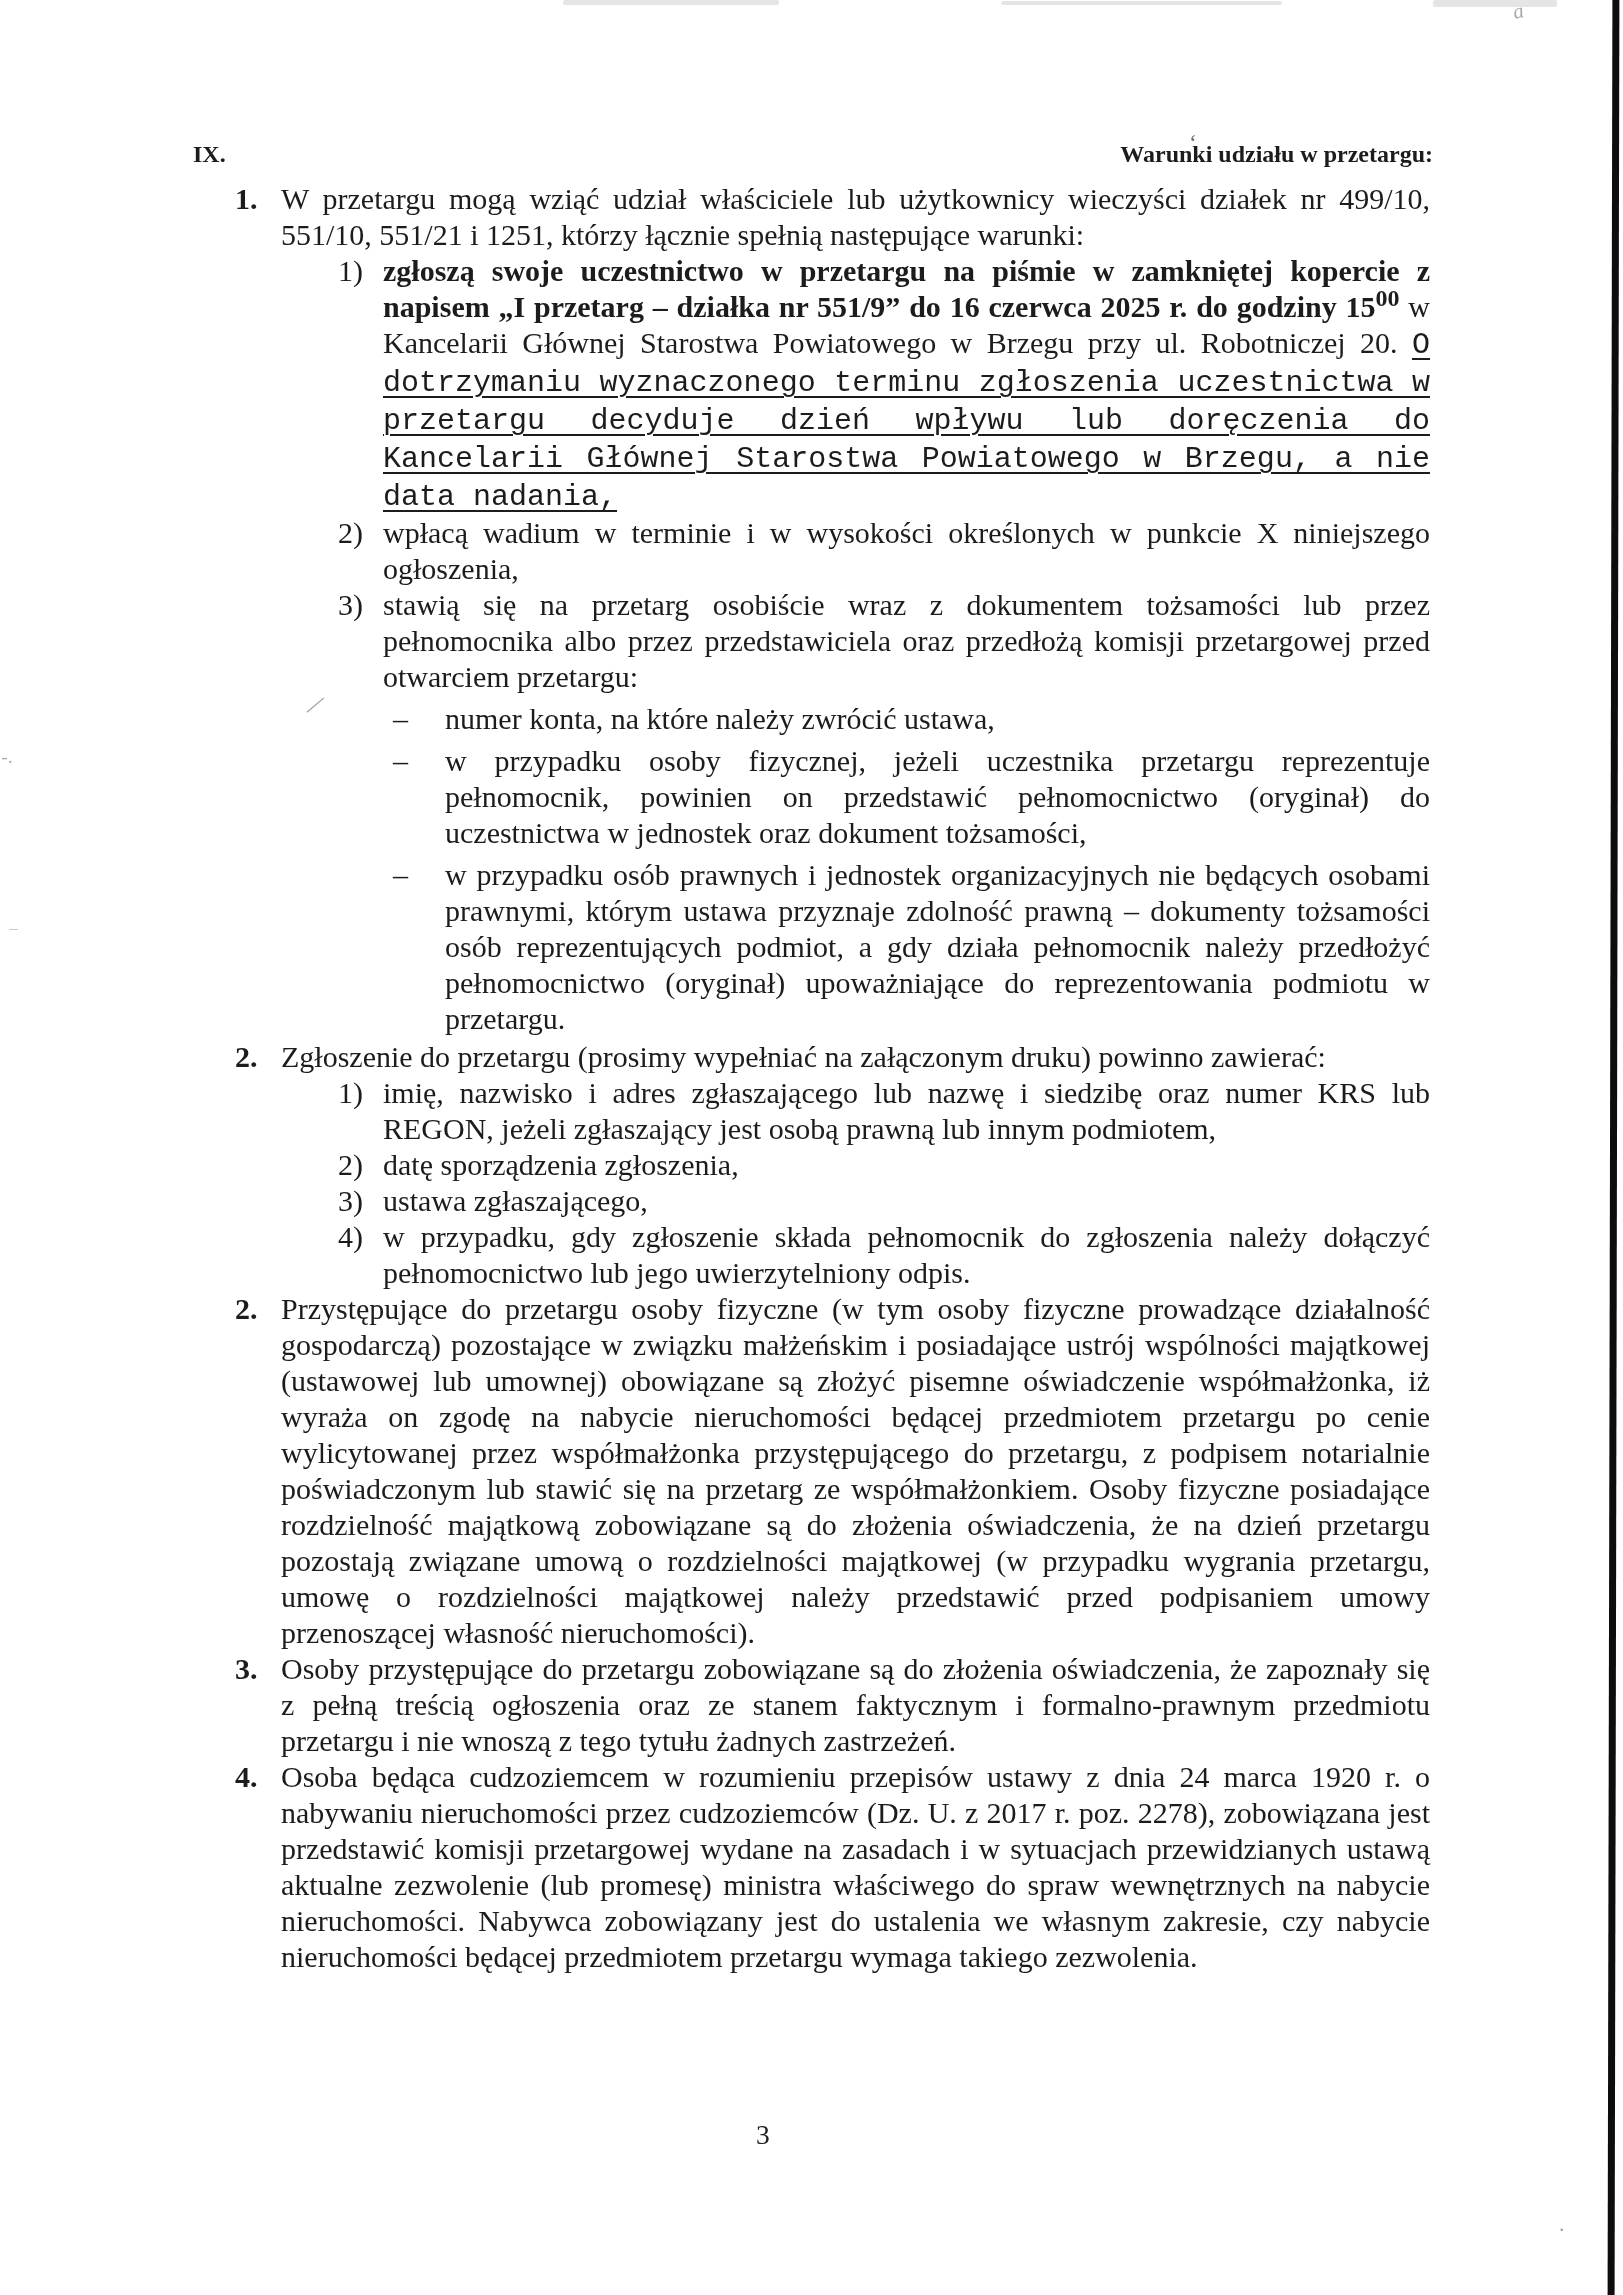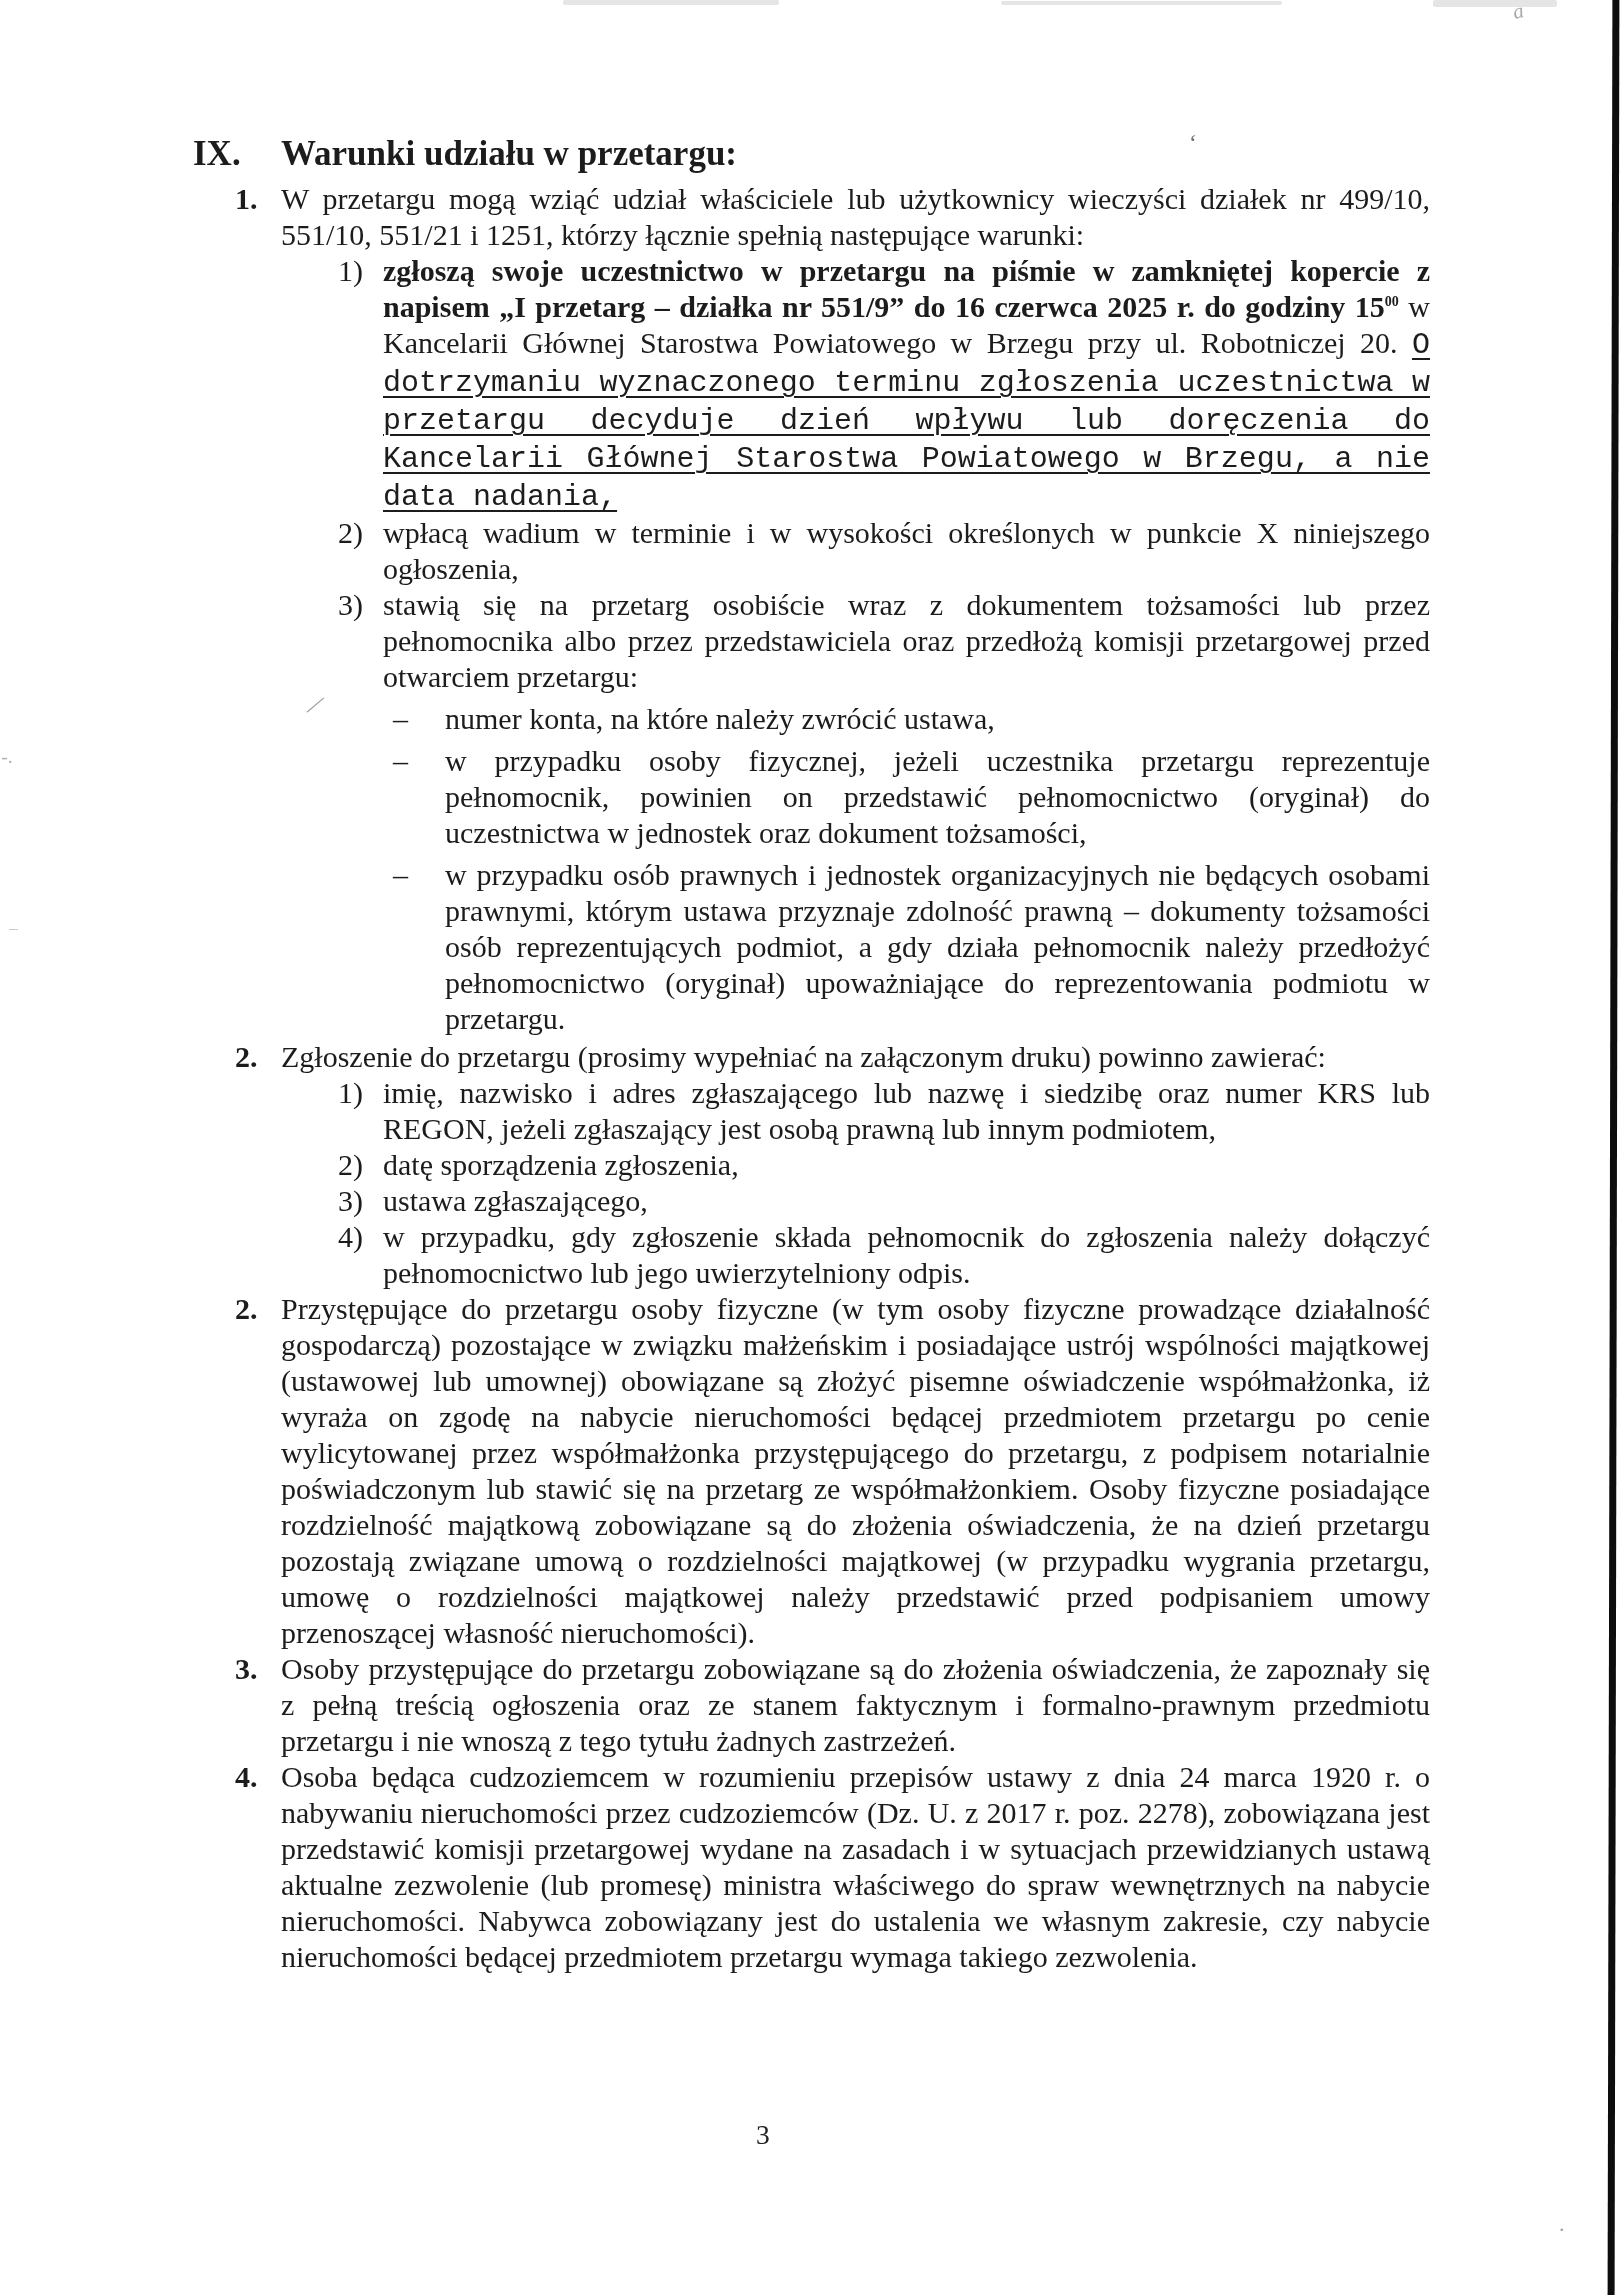--- a/index.html
+++ b/index.html
@@ -8,31 +8,31 @@
     width:1623px;height:2295px;
     margin:0 auto;
     background:#ffffff;
     font-family:"Liberation Serif", serif;
     color:#1c1c1c;
     overflow:hidden;
   }
   .content{position:absolute;top:136px;left:0;width:1623px;}
   .block{position:relative;text-align:justify;font-size:30px;line-height:36px;}
   .marker{position:absolute;top:0;}
-  .heading{margin-left:281px;width:1152px;font-weight:bold;font-size:35px;margin-bottom:9.2px;text-align:left;}
+  .heading{margin-left:281px;width:1152px;font-weight:bold;font-size:24px;margin-bottom:9.2px;text-align:right;}
   .heading .marker{left:-88px;}
   .item{margin-left:281px;width:1149px;}
   .item > .marker{left:-46px;font-weight:bold;}
   .sub{margin-left:383px;width:1047px;}
   .sub > .marker{left:-45px;}
   .dash{margin-left:445px;width:985px;margin-top:5.9px;margin-bottom:2px;}
   .dash > .marker{left:-52px;}
   .b{font-weight:bold;margin-top:18px;}
   .u{text-decoration:underline;text-decoration-thickness:2px;text-underline-offset:4.6px;font-family:Liberation Mono, monospace;}
-  sup{font-size:14px;line-height:0;vertical-align:super;}
+  sup{font-size:24px;line-height:0;vertical-align:super;}
   .pageno{position:absolute;left:756px;top:2119px;font-size:27.5px;color:#222;}
   
   .edge-bar{position:absolute;left:1610px;top:-7.9px;height:2311px;width:7.2px;background:#0d0d0d;transform:rotate(0.12deg);}
   .streak{position:absolute;background:#cfcfcf;opacity:.55;border-radius:2px;}
   .s1{left:563px;top:0;width:216px;height:5.2px;}
   .s2{left:1001px;top:1.3px;width:281px;height:3.9px;}
   .s3{left:1433px;top:0;width:124px;height:6.5px;}
   .artifact{position:absolute;color:#8c8c8c;}
   .a-topright{left:1513px;top:-1.3px;font-size:21px;font-style:italic;opacity:.75;transform:rotate(-12deg);}
   .a-headtick{left:1189px;top:130px;font-size:23.6px;color:#555;opacity:.85;}

